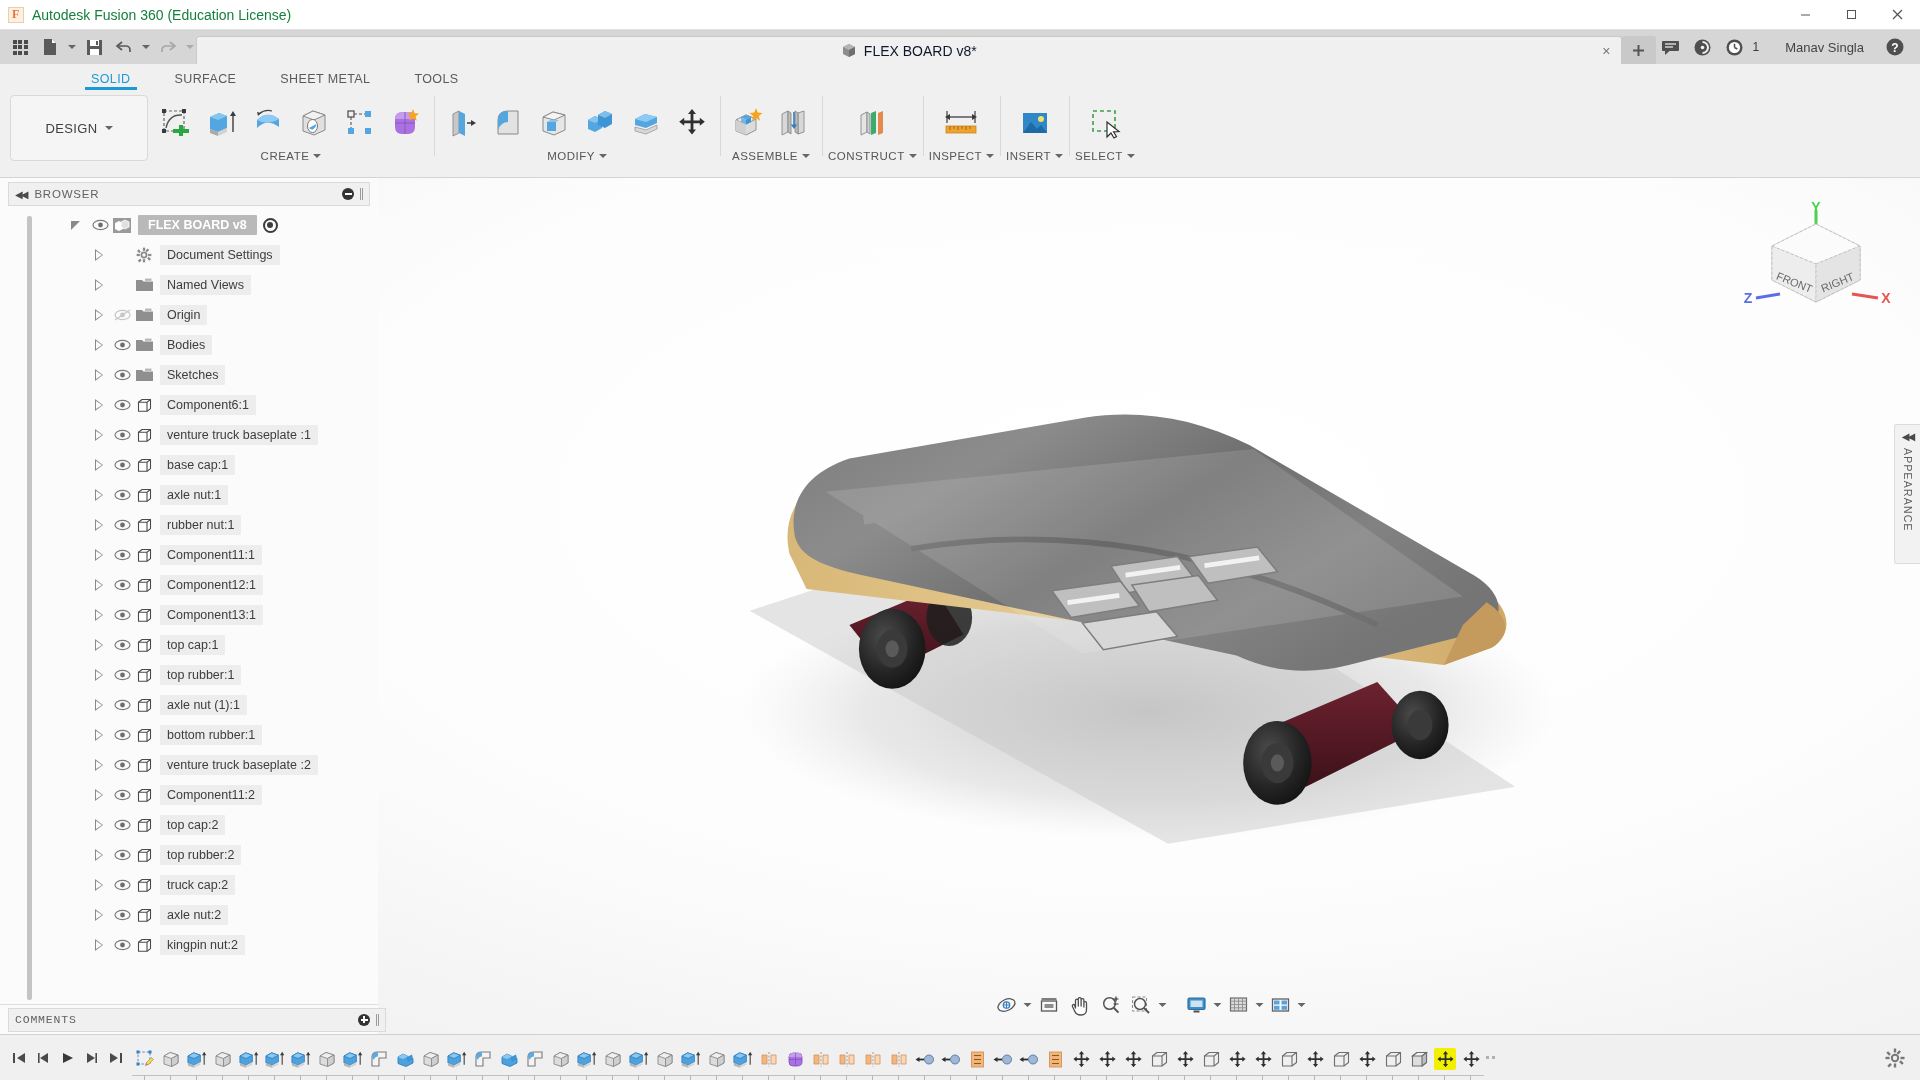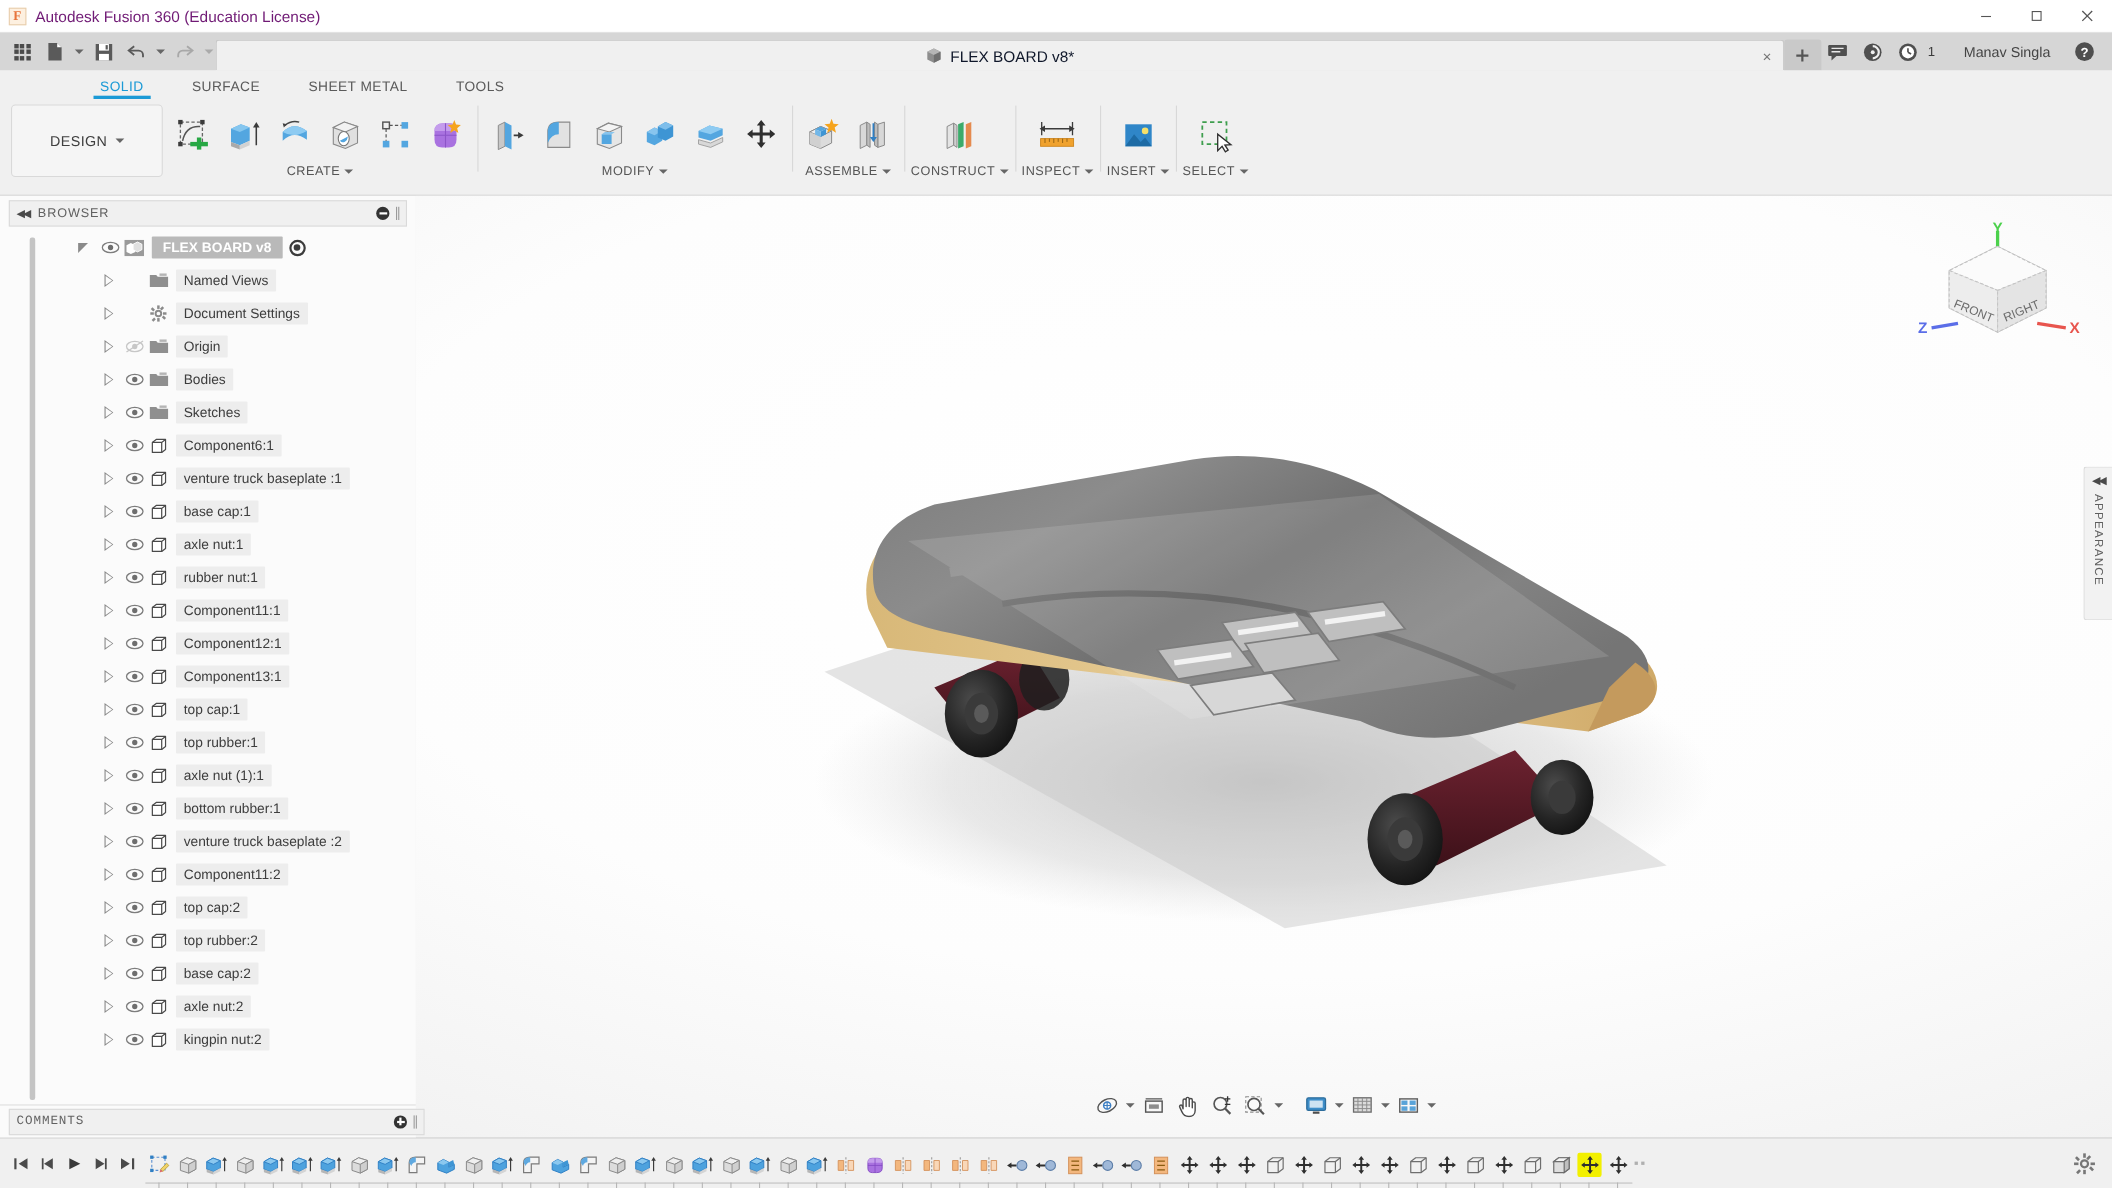--- a/index.html
+++ b/index.html
@@ -19,21 +19,21 @@
     border-bottom:1px solid #e2e2e2; flex:none;
   }
   .titlebar .appicon {
     width:16px; height:16px; margin-left:8px; margin-right:8px;
     background:#fdf0e0; border:1px solid #e8cfae; position:relative; flex:none;
   }
   .titlebar .appicon::after {
     content:"F"; position:absolute; left:3px; top:-1px;
     font-size:12px; font-weight:bold; color:#e8743b; font-family:"Liberation Serif",serif;
   }
-  .titlebar .apptitle { font-size:14px; color:#701a75; }
+  .titlebar .apptitle { font-size:14px; color:#15803d; }
   .winbtns { margin-left:auto; display:flex; height:30px; }
   .winbtn { width:46px; height:30px; display:flex; align-items:center; justify-content:center;
             color:#555; font-size:13px; }
   .winbtn svg { display:block; }
 
   
   .qabar {
     height:34px; background:#d6d6d6; display:flex; align-items:stretch; flex:none;
     position:relative;
   }
@@ -589,53 +589,53 @@
             </span>
         </div>
 
         <div id="tree-children">
             <div class="tnode">
               <span class="tri">
                 <span class="tri-right"></span>
               </span>
               <span class="eye"></span>
               <span class="titem-icon">
-                <svg width="17" height="14" viewBox="0 0 17 14">
-                  <path d="M0 2 h6 l1.4 1.6 H17 V13 H0 Z" fill="#8f8f8f"></path>
-                  <rect x="9" y="0.6" width="6.5" height="2.2" fill="#b5b5b5"></rect>
-                </svg>
-              </span>
-              <span class="tlabel">Named Views</span>
-            </div>
-            <div class="tnode">
-              <span class="tri">
-                <span class="tri-right"></span>
-              </span>
-              <span class="eye"></span>
-              <span class="titem-icon">
                 <svg width="16" height="16" viewBox="0 0 20 20">
                   <circle cx="10" cy="10" r="3.2" fill="none" stroke="#8a8a8a" stroke-width="2.2"></circle>
                   <g fill="#8a8a8a">
                     <rect x="8.6" y="0.8" width="2.8" height="4"></rect>
                     <rect x="8.6" y="15.2" width="2.8" height="4"></rect>
                     <rect x="0.8" y="8.6" width="4" height="2.8"></rect>
                     <rect x="15.2" y="8.6" width="4" height="2.8"></rect>
                     <rect x="2.3" y="3.3" width="2.8" height="4" transform="rotate(-45 3.7 5.3)"></rect>
                     <rect x="14.9" y="12.7" width="2.8" height="4" transform="rotate(-45 16.3 14.7)"></rect>
                     <rect x="12.7" y="2.3" width="2.8" height="4" transform="rotate(45 14.1 4.3)"></rect>
                     <rect x="3.3" y="14.9" width="2.8" height="4" transform="rotate(45 4.7 16.9)"></rect>
                   </g>
                 </svg>
               </span>
               <span class="tlabel">Document Settings</span>
             </div>
             <div class="tnode">
               <span class="tri">
                 <span class="tri-right"></span>
               </span>
+              <span class="eye"></span>
+              <span class="titem-icon">
+                <svg width="17" height="14" viewBox="0 0 17 14">
+                  <path d="M0 2 h6 l1.4 1.6 H17 V13 H0 Z" fill="#8f8f8f"></path>
+                  <rect x="9" y="0.6" width="6.5" height="2.2" fill="#b5b5b5"></rect>
+                </svg>
+              </span>
+              <span class="tlabel">Named Views</span>
+            </div>
+            <div class="tnode">
+              <span class="tri">
+                <span class="tri-right"></span>
+              </span>
               <span class="eye">
                 <svg width="17" height="12" viewBox="0 0 17 12">
                   <ellipse cx="8.5" cy="6" rx="7.5" ry="4.6" fill="none" stroke="#c7c7c7" stroke-width="1.2"></ellipse>
                   <circle cx="8.5" cy="6" r="2.4" fill="#c7c7c7"></circle>
                   <line x1="1" y1="11" x2="16" y2="1" stroke="#c7c7c7" stroke-width="1.3"></line>
                 </svg>
               </span>
               <span class="titem-icon">
                 <svg width="17" height="14" viewBox="0 0 17 14">
                   <path d="M0 2 h6 l1.4 1.6 H17 V13 H0 Z" fill="#8f8f8f"></path>
@@ -994,21 +994,21 @@
                   <circle cx="8.5" cy="6" r="2.4" fill="#6e6e6e"></circle>
                 </svg>
               </span>
               <span class="titem-icon">
                 <svg width="15" height="15" viewBox="0 0 15 15">
                   <path d="M1.5 4.2 L5 1.5 L13.5 1.5 L13.5 10.6 L10 13.3 L1.5 13.3 Z" fill="#ffffff" stroke="#4a4a4a" stroke-width="1.1" stroke-linejoin="round"></path>
                   <path d="M1.5 4.2 L10 4.2 L13.5 1.5" fill="none" stroke="#4a4a4a" stroke-width="1.1"></path>
                   <path d="M10 4.2 L10 13.3" fill="none" stroke="#4a4a4a" stroke-width="1.1"></path>
                 </svg>
               </span>
-              <span class="tlabel">base cap:2</span>
+              <span class="tlabel">truck cap:2</span>
             </div>
             <div class="tnode">
               <span class="tri">
                 <span class="tri-right"></span>
               </span>
               <span class="eye">
                 <svg width="17" height="12" viewBox="0 0 17 12">
                   <ellipse cx="8.5" cy="6" rx="7.5" ry="4.6" fill="none" stroke="#7d7d7d" stroke-width="1.2"></ellipse>
                   <circle cx="8.5" cy="6" r="2.4" fill="#6e6e6e"></circle>
                 </svg>

